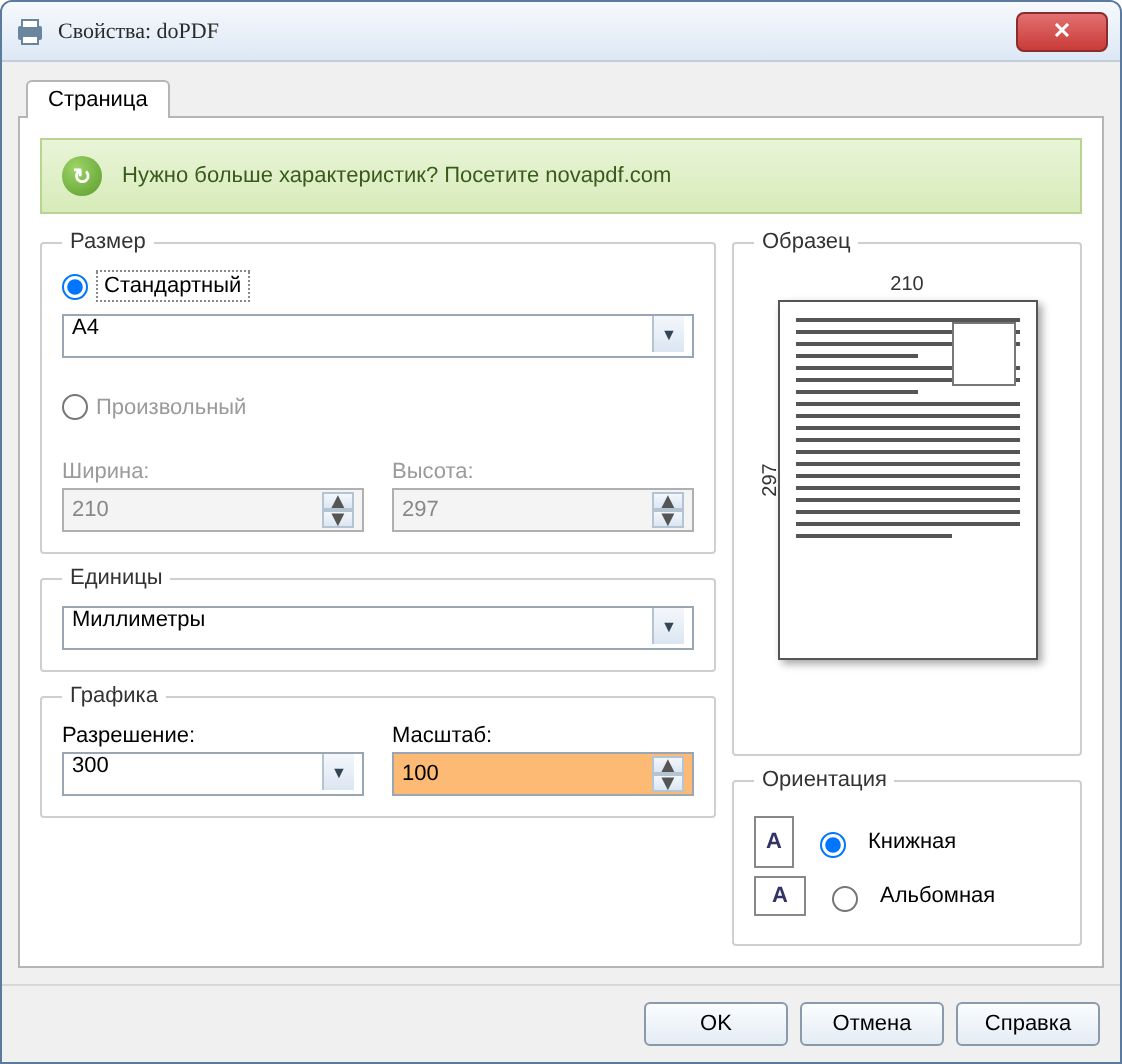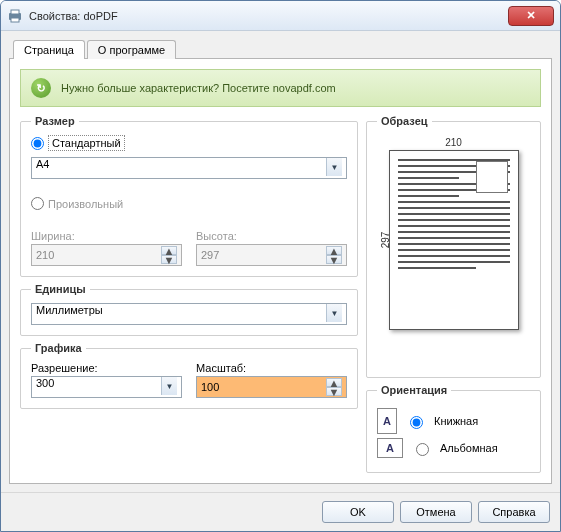--- a/index.html
+++ b/index.html
@@ -1,33 +1,33 @@
 <!DOCTYPE html>
 <html><head>
 <meta charset="utf-8">
 <style>
   * { box-sizing: border-box; font-family: "Segoe UI", Tahoma, sans-serif; font-size: 11px; }
   body { margin: 0; background: #fff; }
   .window { width: 561px; height: 532px; border: 1px solid #5a7aa0; border-radius: 6px 6px 0 0; overflow: hidden; background: #f0f0f0; display: flex; flex-direction: column; }
   .titlebar { height: 30px; background: linear-gradient(to bottom,#f6f9fd,#dde8f5); display:flex; align-items:center; padding:0 6px; border-bottom:1px solid #c3cedb; }
   .titlebar .icon { width:16px; height:16px; margin-right:6px; display:flex; align-items:center; justify-content:center; }
-  .titlebar .title { flex:1; color:#2a2a2a; }
+  .titlebar .title { flex:1; color:#2a2a2a;font-family:Liberation Serif, serif; }
   .close-btn { width:46px; height:20px; border-radius:4px; background:linear-gradient(to bottom,#e27070,#c83b38); border:1px solid #8a2c2c; display:flex; align-items:center; justify-content:center; color:#fff; font-weight:bold; }
   .content { flex:1; padding:8px; display:flex; flex-direction:column; }
   .tabstrip { display:flex; border-bottom:1px solid #b5b5b5; padding-left:4px; }
   .tab { padding:3px 10px; border:1px solid #b5b5b5; border-bottom:none; background:#f5f5f5; margin-right:2px; border-radius:3px 3px 0 0; position:relative; top:1px; }
   .tab.active { background:#fff; font-weight:normal; }
   .page { border:1px solid #b5b5b5; border-top:none; background:#fff; padding:10px; flex:1; display:flex; flex-direction:column; gap:8px; }
   .banner { background:linear-gradient(to bottom,#e9f5d8,#d7ebb9); border:1px solid #b7d492; padding:8px 10px; display:flex; align-items:center; gap:10px; color:#3a5a1c; font-size:12px; }
   .banner .bicon { width:20px; height:20px; border-radius:50%; background:radial-gradient(circle at 35% 30%,#9ed466,#5a9c2e); display:flex; align-items:center; justify-content:center; color:#fff; font-weight:bold; }
   .cols { display:flex; gap:8px; flex:1; }
   .leftcol { flex:1; display:flex; flex-direction:column; gap:6px; }
   .rightcol { width:175px; display:flex; flex-direction:column; gap:6px; }
   fieldset { border:1px solid #cfcfcf; border-radius:2px; padding:8px 10px 10px; margin:0; }
-  legend { color:#333; padding:0 4px;font-weight:bold; }
+  legend { color:#333; padding:0 4px; }
   .row { display:flex; gap:14px; align-items:center; }
   .radio { display:flex; align-items:center; gap:4px; }
   .radio input { margin:0; }
   .sel { width:100%; height:22px; border:1px solid #9aa7b3; background:#fff; padding:0 4px; display:flex; align-items:flex-start; justify-content:space-between; }
   .sel .arrow { width:16px; height:18px; background:linear-gradient(to bottom,#f4f7fb,#dbe6f2); border-left:1px solid #b5c4d3; display:flex; align-items:center; justify-content:center; font-size:8px; color:#345; }
   .field { display:flex; flex-direction:column; gap:2px; flex:1; }
   .spinner { height:22px; border:1px solid #b0b0b0; background:#f4f4f4; color:#888; display:flex; align-items:center; padding:0 4px; justify-content:space-between; }
   .spinner.enabled { background:#fdba74; color:#000; border-color:#9aa7b3; }
   .spinbtns { width:16px; display:flex; flex-direction:column; font-size:7px; line-height:9px; text-align:center; color:#555; }
   .spinbtns span { border:1px solid #b5c4d3; background:linear-gradient(to bottom,#f4f7fb,#dbe6f2); height:9px; }
@@ -59,21 +59,20 @@
     </span>
     <span class="title">Свойства: doPDF</span>
     <div class="close-btn">
       <span>✕</span>
     </div>
   </div>
 
   <div class="content">
     <div class="tabstrip">
       <div class="tab active">Страница</div>
-      <div class="tab">О программе</div>
     </div>
 
     <div class="page">
       <div class="banner">
         <div class="bicon">↻</div>
         <span>Нужно больше характеристик? Посетите novapdf.com</span>
       </div>
 
       <div class="cols">
         <div class="leftcol">

